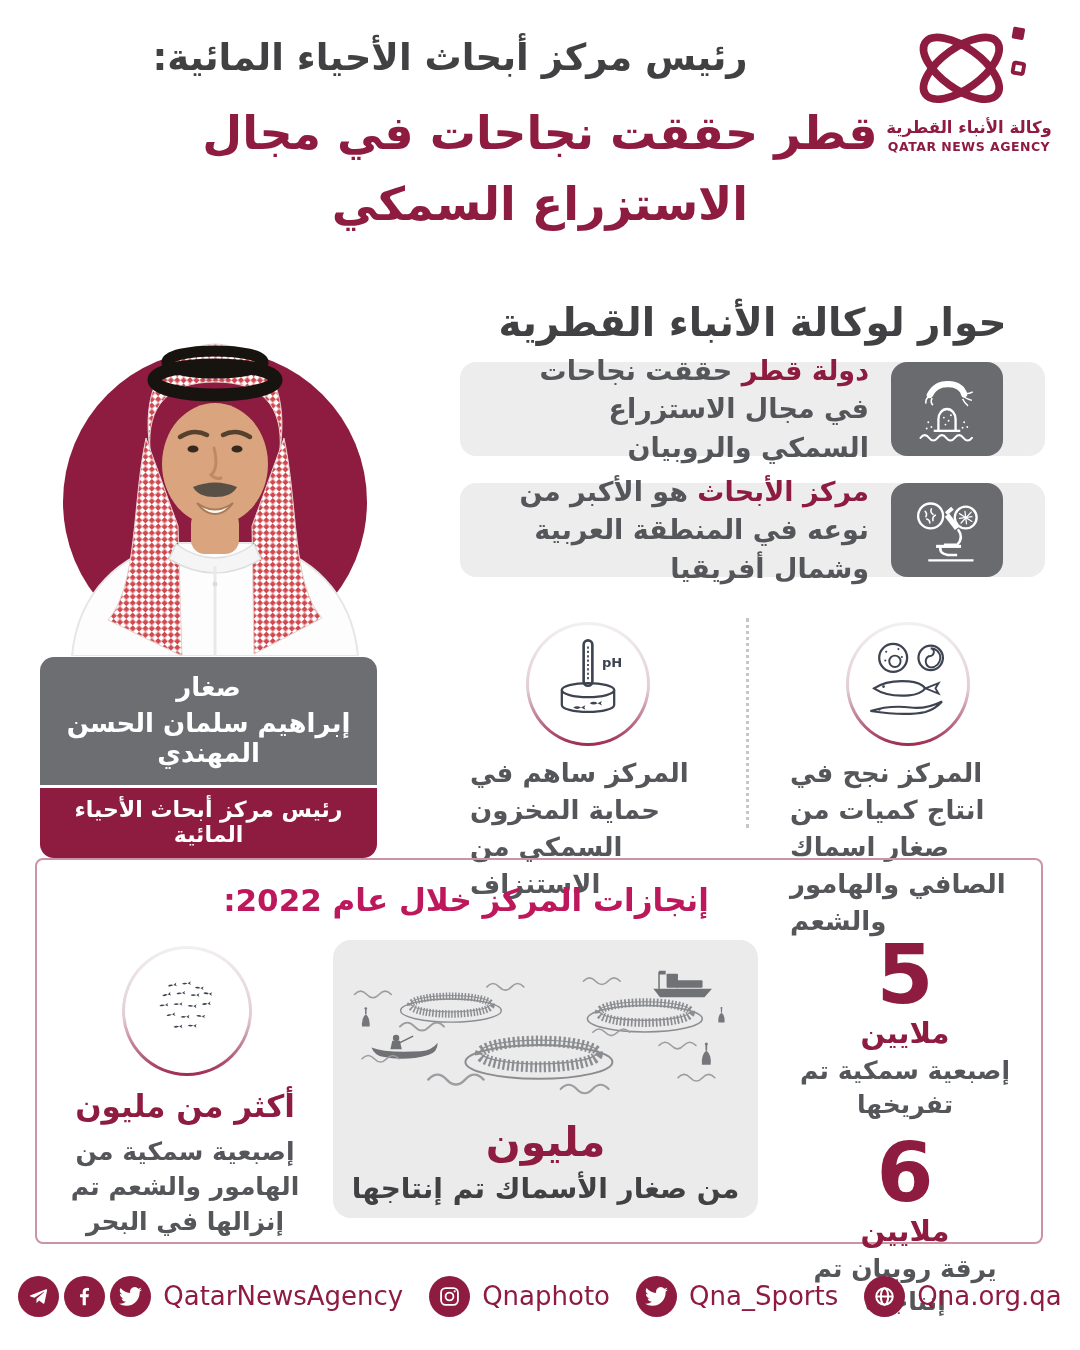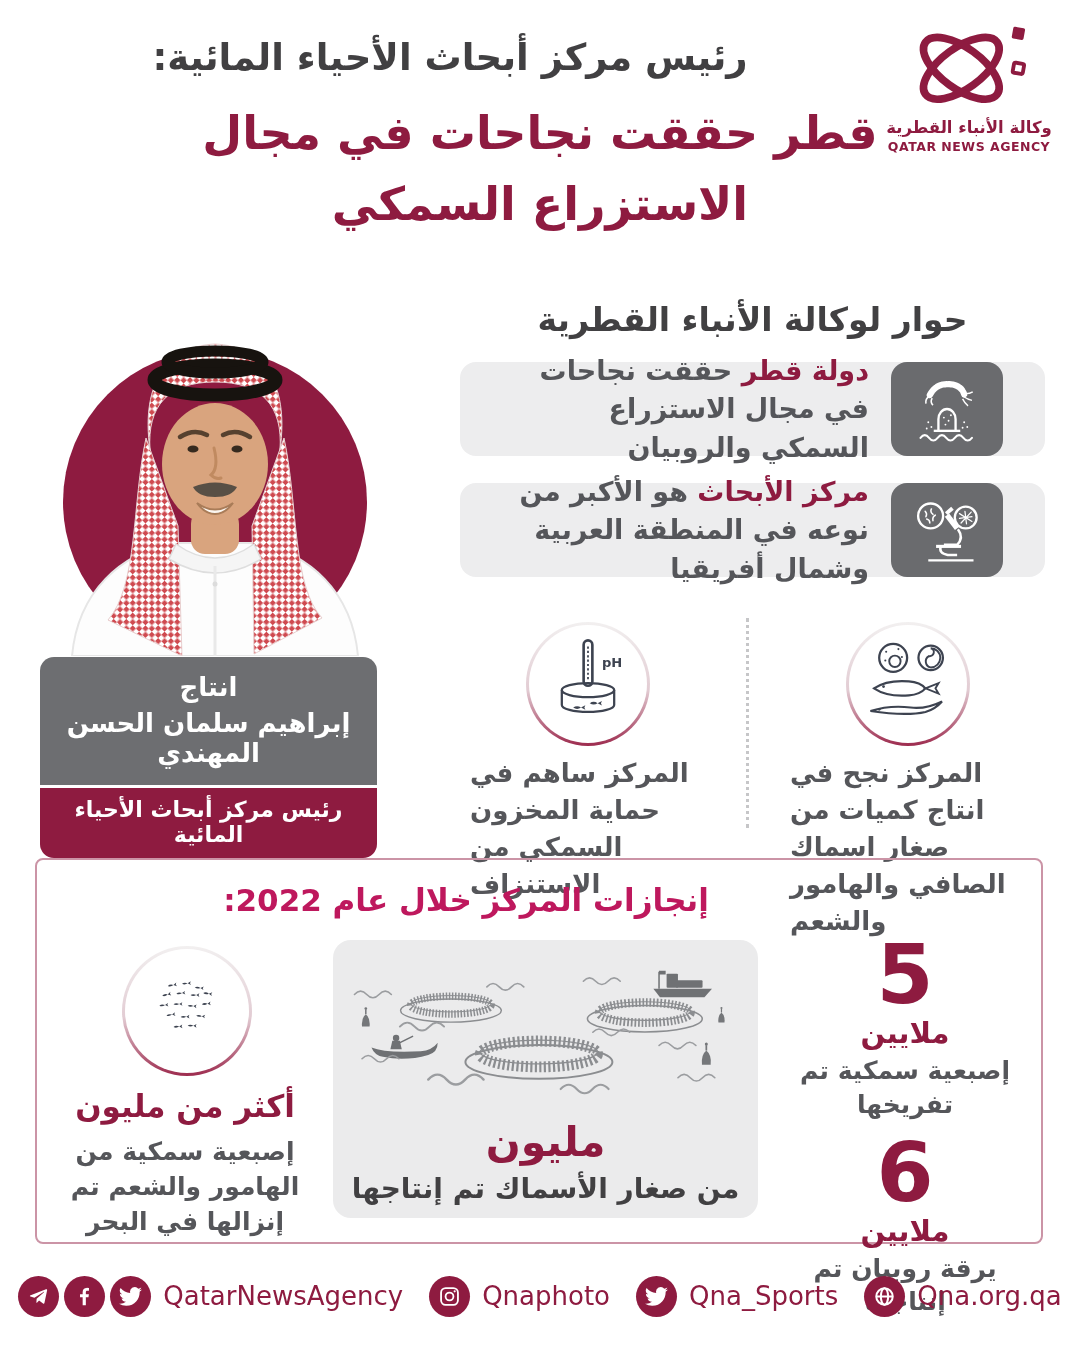--- a/index.html
+++ b/index.html
@@ -30,21 +30,21 @@
   .name-card { position:absolute; left:40px; top:657px; width:337px; }
   .name-top { background:#6D6E71; color:#fff; border-radius:14px 14px 0 0;
               text-align:center; padding:15px 10px 17px; direction:rtl; }
   .name-prefix { font-size:26px; font-weight:bold; }
   .name-full   { font-size:26px; font-weight:bold; margin-top:6px; }
   .name-role { background:#8E1B40; color:#fff; border-radius:0 0 14px 14px; margin-top:3px;
                text-align:center; padding:9px 6px 11px; font-size:22px; font-weight:bold; direction:rtl; }
 
   
   .interview-heading { position:absolute; left:460px; top:300px; width:585px; text-align:center;
-                       font-size:33px; font-weight:bold; color:#414042; direction:rtl; }
+                       font-size:39px; font-weight:bold; color:#414042; direction:rtl; }
   .fact-box { position:absolute; left:460px; width:585px; height:94px;
               background:#EDEDEE; border-radius:16px; }
   .fact-box.f1 { top:362px; } .fact-box.f2 { top:483px; }
   .fact-icon { position:absolute; right:42px; top:0; width:112px; height:94px;
                background:#6A6B6E; border-radius:16px;
                display:flex; align-items:center; justify-content:center; }
   .fact-icon svg { width:78px; height:72px; }
   .fact-text { position:absolute; left:34px; right:176px; top:50%; transform:translateY(-50%);
                direction:rtl; text-align:right; font-size:27px; font-weight:bold;
                color:#55565A; line-height:1.42; }
@@ -154,21 +154,21 @@
         <ellipse cx="187" cy="161" rx="5.5" ry="3.6" fill="#362a1f"></ellipse>
         <path d="M164 160 q5 20 -3 27 q5 5 10 3" stroke="#c08a60" stroke-width="3" fill="none" stroke-linecap="round"></path>
         <path d="M143 199 q22 -9 44 0 q-5 10 -22 10 q-17 0 -22 -10 Z" fill="#584f45"></path>
         <path d="M147 215 q18 13 36 0 q-8 11 -18 11 q-10 0 -18 -11 Z" fill="#fbf6f0" stroke="#a97c58" stroke-width="2"></path>
       </g>
     </svg>
   </div>
 
   <div class="name-card">
     <div class="name-top">
-      <div class="name-prefix">انتاج</div>
+      <div class="name-prefix">صغار</div>
       <div class="name-full">إبراهيم سلمان الحسن المهندي</div>
     </div>
     <div class="name-role">رئيس مركز أبحاث الأحياء المائية</div>
   </div>
 
   <div class="interview-heading">حوار لوكالة الأنباء القطرية</div>
 
   <div class="fact-box f1">
     <div class="fact-text">
       <span class="hl">دولة قطر</span><span> حققت نجاحات في مجال الاستزراع السمكي والروبيان</span>

